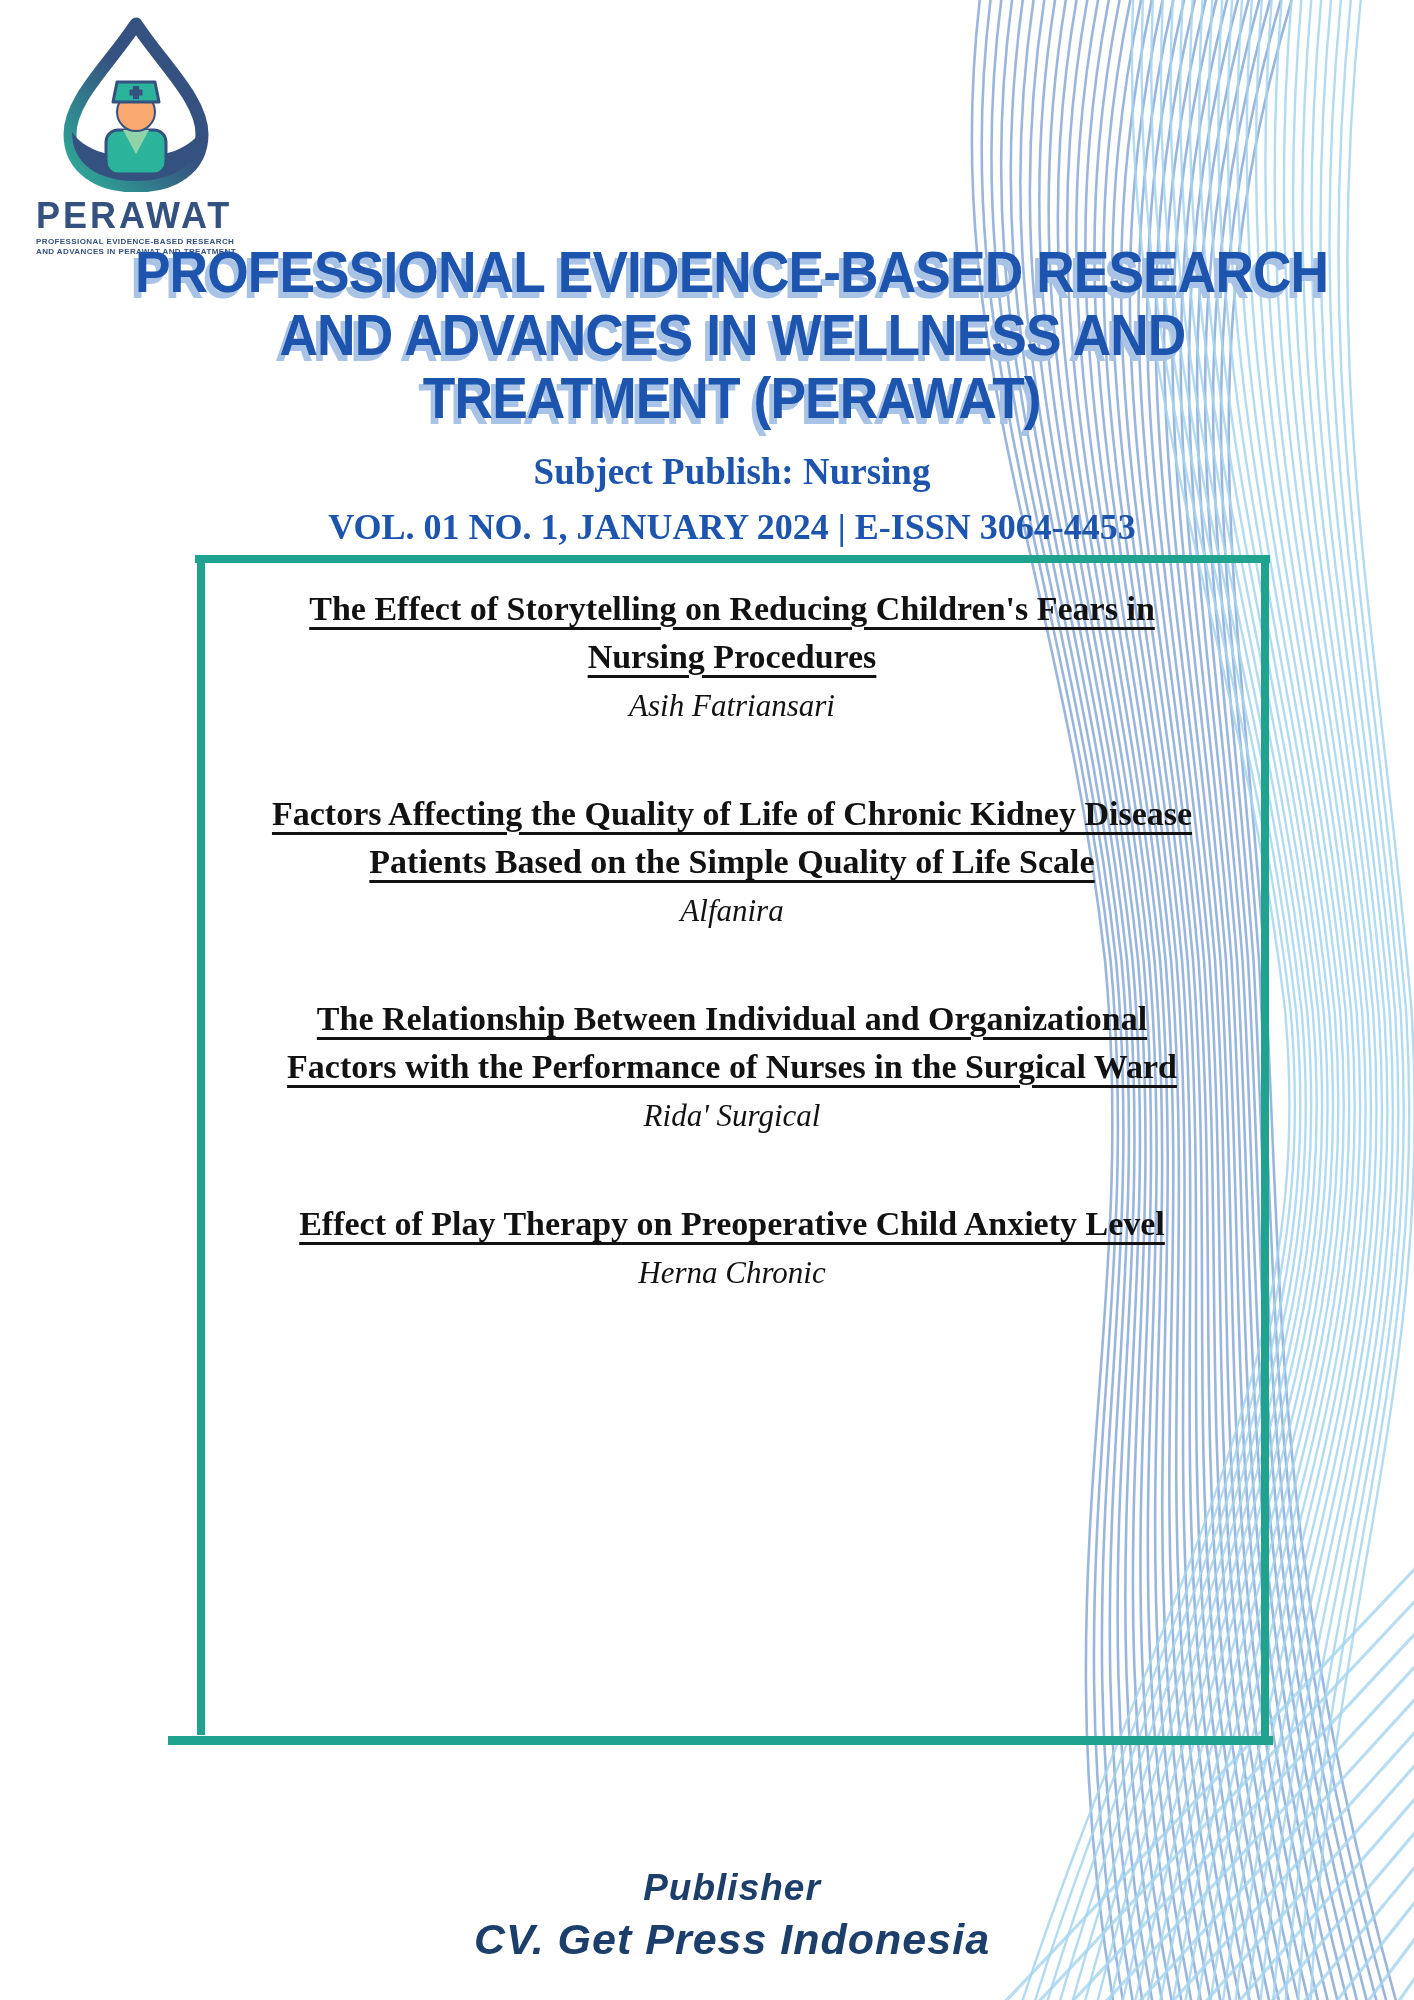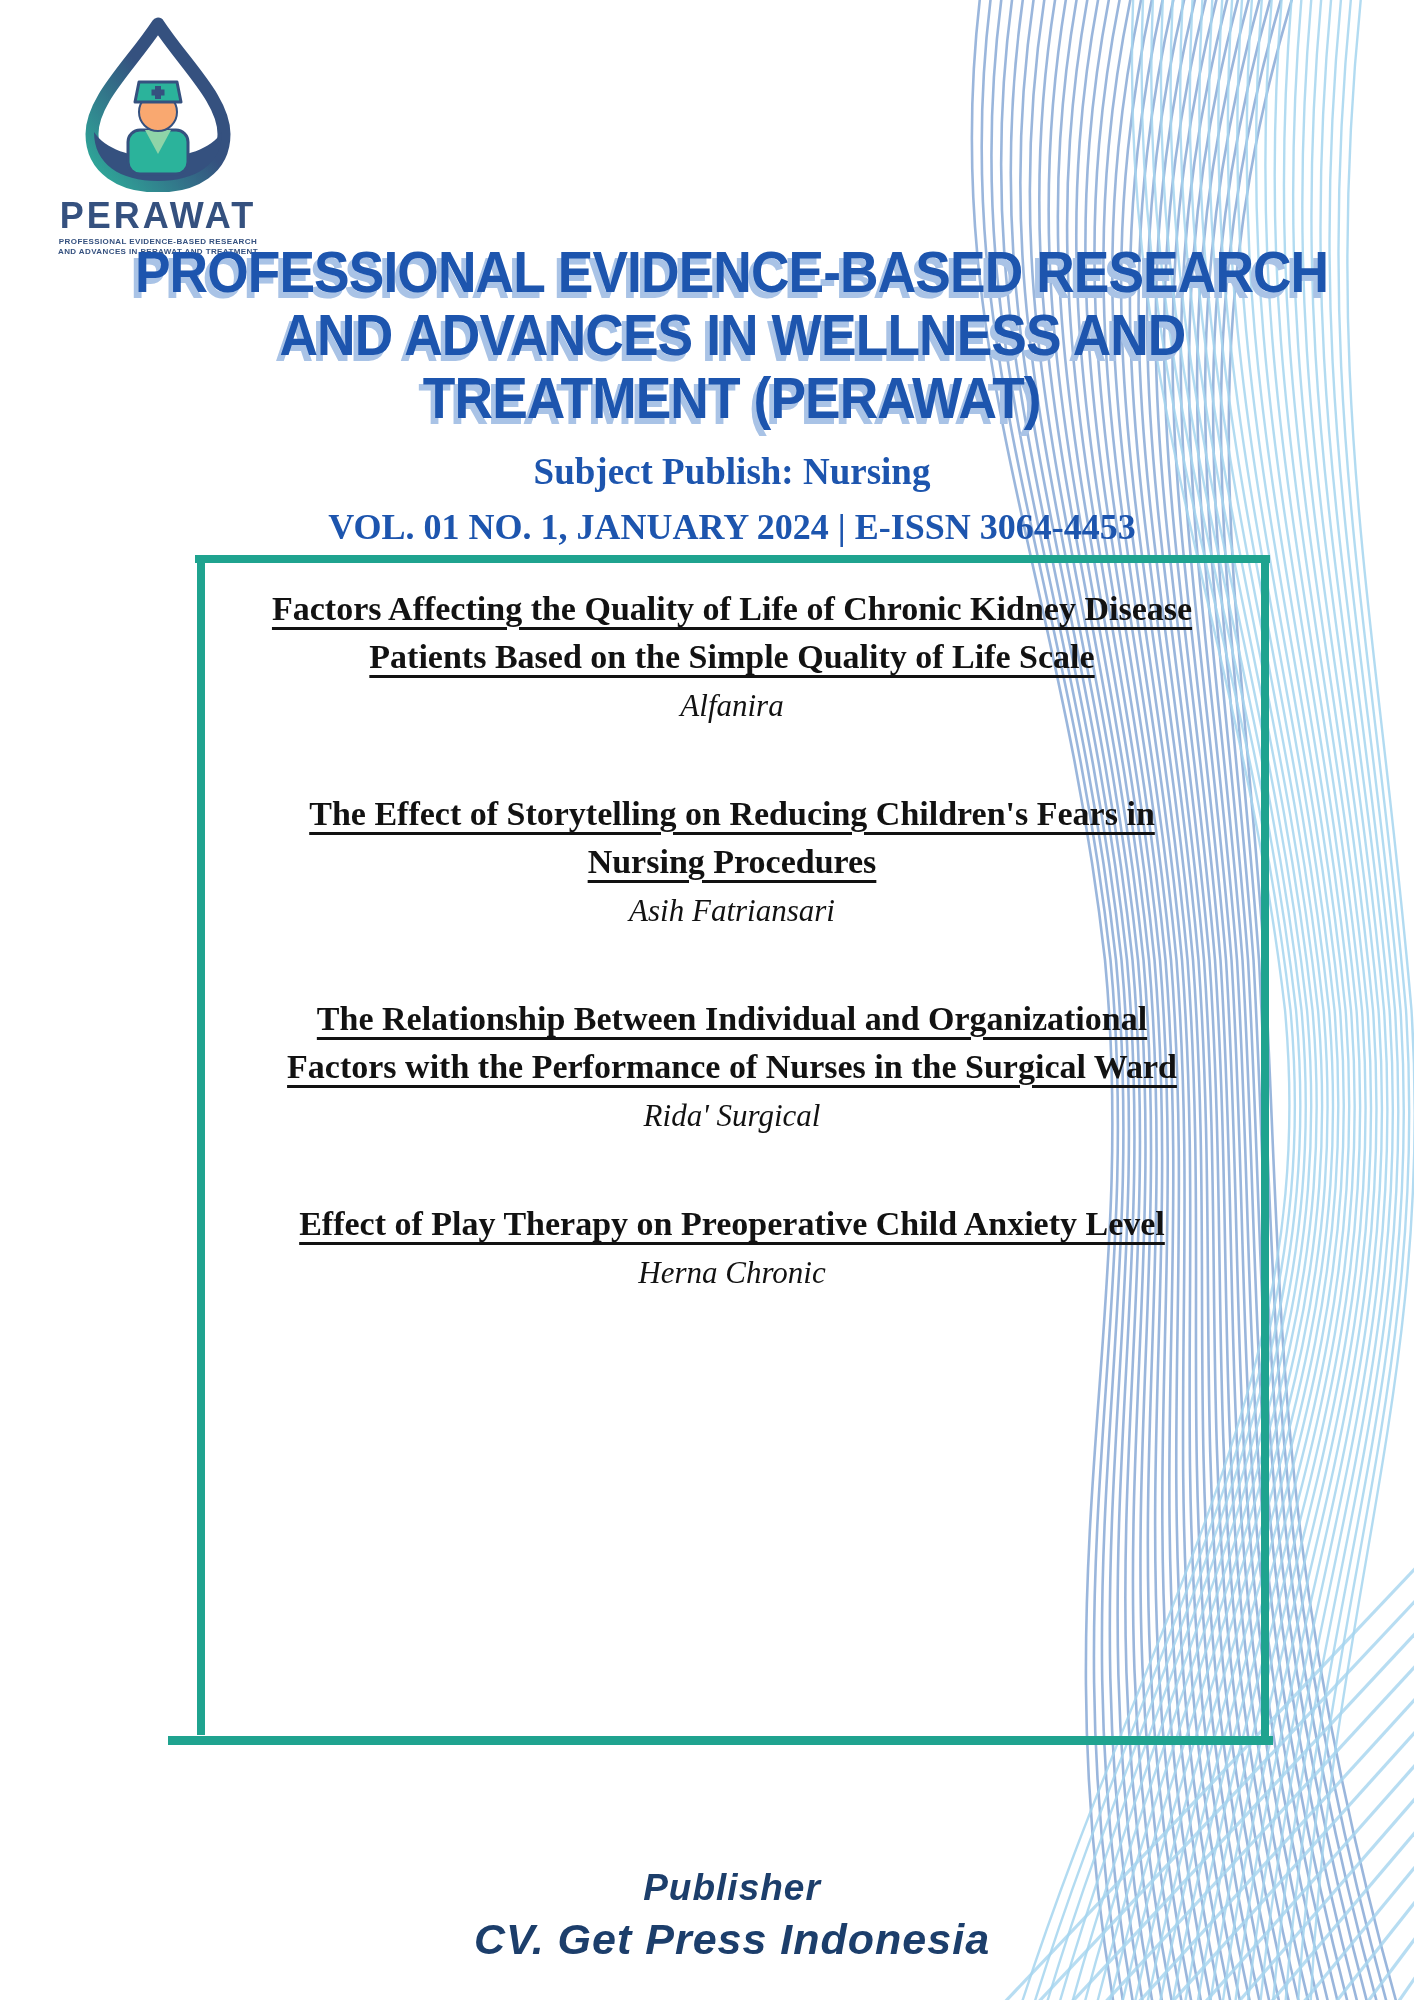--- a/index.html
+++ b/index.html
@@ -5,21 +5,21 @@
   html,body{margin:0;padding:0;}
   body{
     width:1414px;height:2000px;position:relative;overflow:hidden;
     background:#ffffff;
     font-family:"Liberation Sans",sans-serif;
   }
   #waves{position:absolute;inset:0;z-index:0;}
   .page{position:absolute;inset:0;z-index:1;}
 
   
-  .logo{position:absolute;left:48px;top:14px;width:220px;text-align:center;}
+  .logo{position:absolute;left:36px;top:14px;width:220px;text-align:left;}
   .logo-name{
     margin-top:2px;color:#35517F;font-weight:bold;font-size:36px;
     letter-spacing:3px;line-height:36px;
   }
   .logo-tagline{
     margin-top:3px;color:#35517F;font-weight:bold;font-size:8px;
     letter-spacing:.4px;line-height:10px;
   }
 
   
@@ -189,27 +189,27 @@
     <div class="subject-line">Subject Publish: Nursing</div>
     <div class="vol-line">VOL. 01 NO. 1, JANUARY 2024  | E-ISSN 3064-4453</div>
 
     <div class="articles-box">
       <div class="frame frame-top"></div>
       <div class="frame frame-left"></div>
       <div class="frame frame-right"></div>
       <div class="frame frame-bottom"></div>
 
       <div class="article">
+        <div class="article-title">The Effect of Storytelling on Reducing Children's Fears in Nursing Procedures</div>
+        <div class="article-author">Asih Fatriansari</div>
+      </div>
+
+      <div class="article">
         <div class="article-title">Factors Affecting the Quality of Life of Chronic Kidney Disease Patients Based on the Simple Quality of Life Scale</div>
         <div class="article-author">Alfanira</div>
-      </div>
-
-      <div class="article">
-        <div class="article-title">The Effect of Storytelling on Reducing Children's Fears in Nursing Procedures</div>
-        <div class="article-author">Asih Fatriansari</div>
       </div>
 
       <div class="article">
       </div>
 
       <div class="article">
         <div class="article-title">The Relationship Between Individual and Organizational Factors with the Performance of Nurses in the Surgical Ward</div>
         <div class="article-author">Rida' Surgical</div>
       </div>
 

